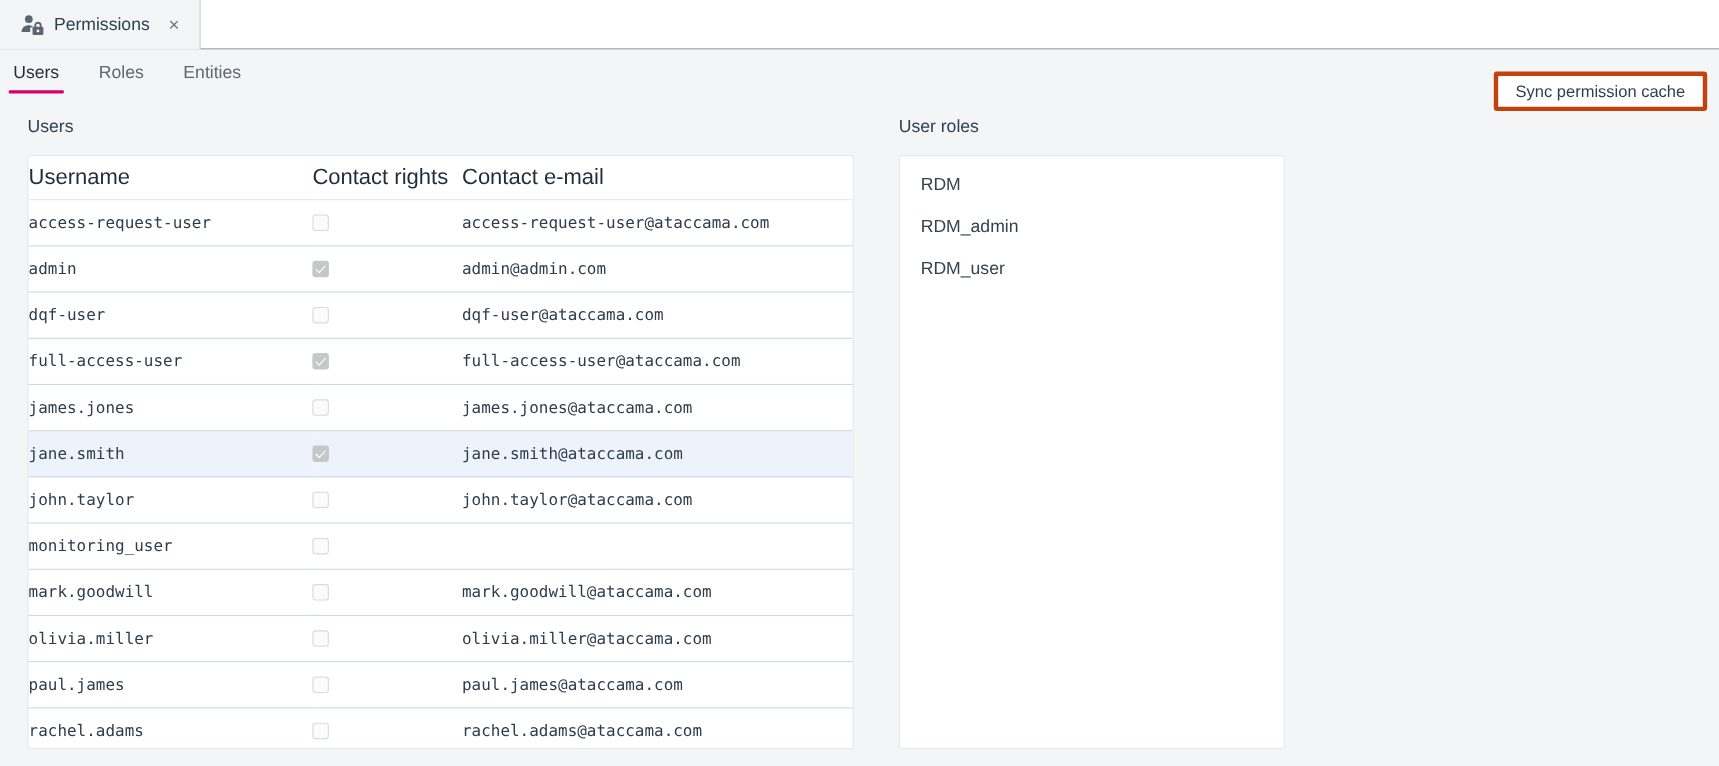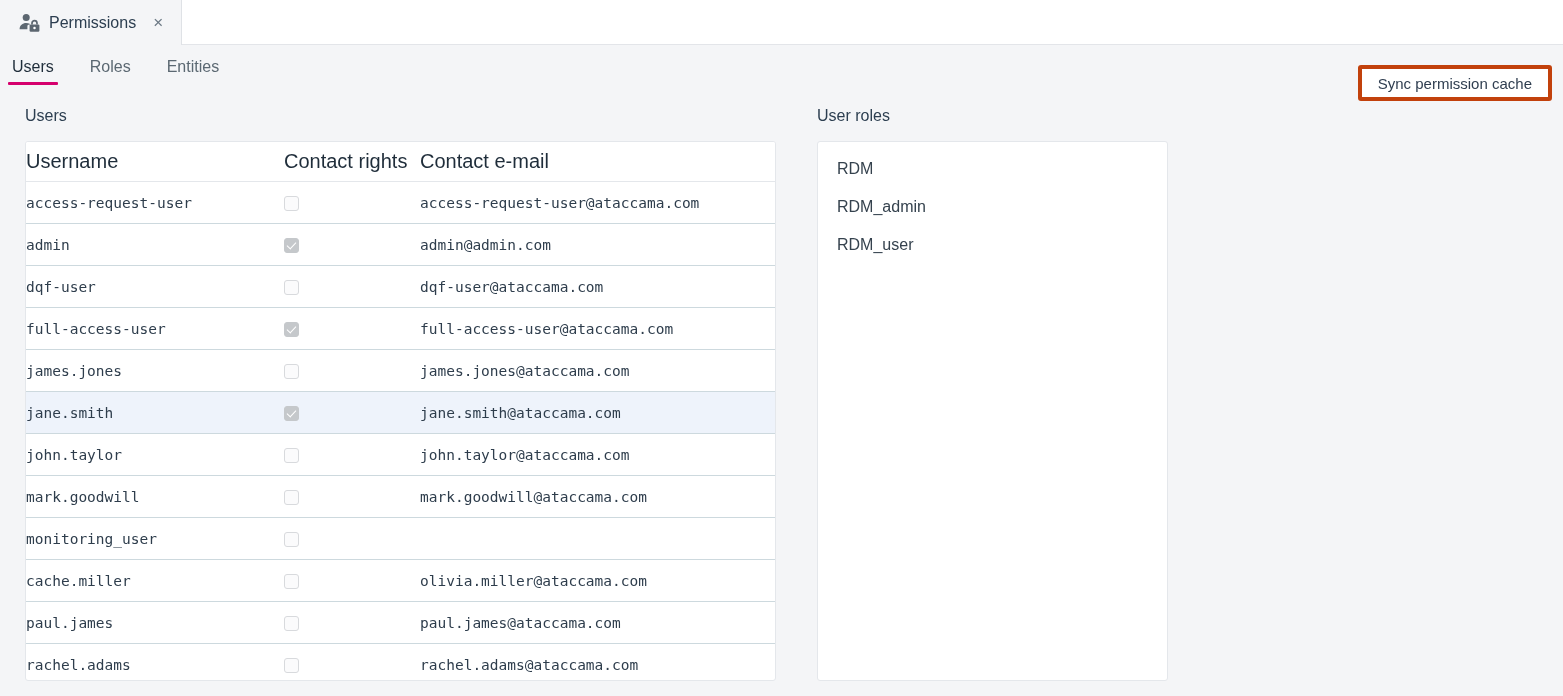--- a/index.html
+++ b/index.html
@@ -315,31 +315,31 @@
               <td class="cell-username">jane.smith</td>
               <td class="cell-rights"><span class="cb on"></span></td>
               <td class="cell-email">jane.smith@ataccama.com</td>
             </tr>
             <tr>
               <td class="cell-username">john.taylor</td>
               <td class="cell-rights"><span class="cb off"></span></td>
               <td class="cell-email">john.taylor@ataccama.com</td>
             </tr>
             <tr>
+              <td class="cell-username">monitoring_user</td>
+              <td class="cell-rights"><span class="cb off"></span></td>
+              <td class="cell-email"></td>
+            </tr>
+            <tr>
               <td class="cell-username">mark.goodwill</td>
               <td class="cell-rights"><span class="cb off"></span></td>
               <td class="cell-email">mark.goodwill@ataccama.com</td>
             </tr>
             <tr>
-              <td class="cell-username">monitoring_user</td>
-              <td class="cell-rights"><span class="cb off"></span></td>
-              <td class="cell-email"></td>
-            </tr>
-            <tr>
-              <td class="cell-username">cache.miller</td>
+              <td class="cell-username">olivia.miller</td>
               <td class="cell-rights"><span class="cb off"></span></td>
               <td class="cell-email">olivia.miller@ataccama.com</td>
             </tr>
             <tr>
               <td class="cell-username">paul.james</td>
               <td class="cell-rights"><span class="cb off"></span></td>
               <td class="cell-email">paul.james@ataccama.com</td>
             </tr>
             <tr>
               <td class="cell-username">rachel.adams</td>

